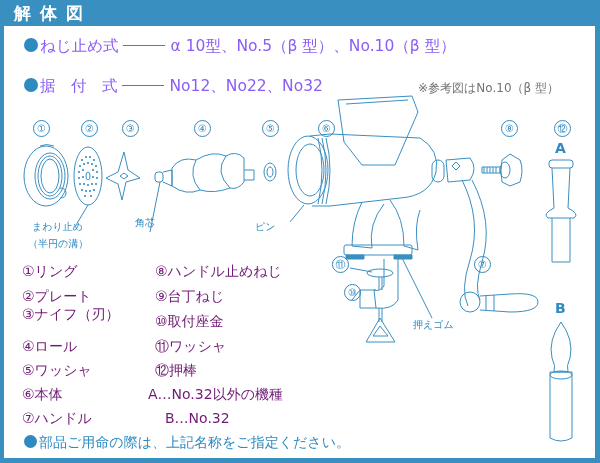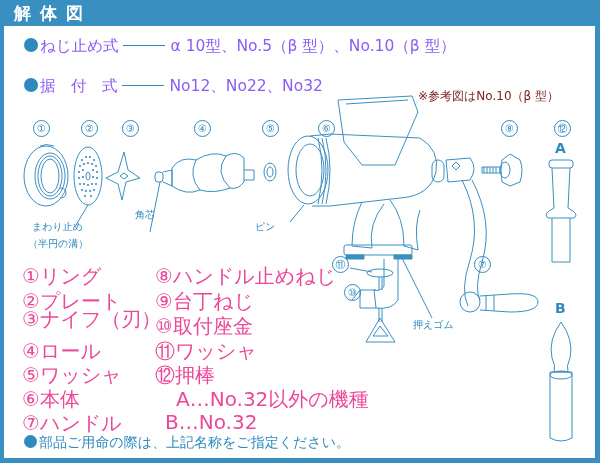--- a/index.html
+++ b/index.html
@@ -23,28 +23,28 @@
     font-size: 17px; font-weight: bold; color: #ffffff;
     letter-spacing: 9px;
   }
   .spec-line {
     position: absolute; left: 24px; font-size: 15.5px; color: #8b5cf6;
     white-space: nowrap;
   }
   .spec-line .bullet { display: inline-block; width: 14px; height: 14px; border-radius: 50%; background: #2f8ac0; vertical-align: -1px; margin-right: 2px; }
   .spec-line .label { display: inline-block; }
   .spec-line .dash { display: inline-block; width: 42px; border-top: 1.5px solid #2f8ac0; vertical-align: 5px; margin: 0 6px 0 4px; }
-  .note { position: absolute; left: 418px; top: 88px; font-size: 12px; color: #7f1d1d; white-space: nowrap; }
+  .note { position: absolute; left: 418px; top: 80px; font-size: 12px; color: #737373; white-space: nowrap; }
   .num {
     position: absolute; width: 15px; height: 15px; border: 1.3px solid #2f8ac0; border-radius: 50%;
     font-size: 10px; line-height: 15px; text-align: center; color: #2f8ac0;
   }
   .lbl { position: absolute; font-size: 10px; color: #2f8ac0; white-space: nowrap; }
   .lbl-bold { position: absolute; font-size: 14px; font-weight: bold; color: #2f8ac0; }
-  .legend-item { position: absolute; font-size: 20px; color: #ec4899; white-space: nowrap; text-align: center; }
+  .legend-item { position: absolute; font-size: 14px; color: #701a75; white-space: nowrap; text-align: center; }
   .footer { position: absolute; left: 24px; top: 434px; font-size: 14px; color: #2f8ac0; white-space: nowrap; }
   .footer .bullet { display: inline-block; width: 13px; height: 13px; border-radius: 50%; background: #2f8ac0; vertical-align: -1px; margin-right: 2px; }
   svg.art { position: absolute; left: 0; top: 0; }
   svg.art * { vector-effect: non-scaling-stroke; }
 </style>
 </head>
 <body>
 
 <div class="frame"></div>
 <div class="title">解体図</div>
@@ -192,35 +192,35 @@
 <div class="num" style="left:501px;top:120px">⑧</div>
 <div class="num" style="left:554px;top:120px">⑫</div>
 <div class="num" style="left:474px;top:256px">⑦</div>
 <div class="num" style="left:332px;top:256px">⑪</div>
 <div class="num" style="left:344px;top:284px">⑩</div>
 <div class="lbl-bold" style="left:555px;top:140px">A</div>
 <div class="lbl-bold" style="left:555px;top:300px">B</div>
 
 <div class="lbl" style="left:32px;top:220px">まわり止め</div>
 <div class="lbl" style="left:28px;top:237px">（半円の溝）</div>
-<div class="lbl" style="left:135px;top:208px">角芯</div>
+<div class="lbl" style="left:135px;top:216px">角芯</div>
 <div class="lbl" style="left:255px;top:220px">ピン</div>
 <div class="lbl" style="left:413px;top:318px">押えゴム</div>
 
 <div class="legend-item" style="left:22px;top:263px"><span>①</span><span>リング</span></div>
 <div class="legend-item" style="left:22px;top:288px"><span>②</span><span>プレート</span></div>
 <div class="legend-item" style="left:22px;top:306px"><span>③</span><span>ナイフ（刃）</span></div>
 <div class="legend-item" style="left:22px;top:338px"><span>④</span><span>ロール</span></div>
 <div class="legend-item" style="left:22px;top:362px"><span>⑤</span><span>ワッシャ</span></div>
 <div class="legend-item" style="left:22px;top:386px"><span>⑥</span><span>本体</span></div>
 <div class="legend-item" style="left:22px;top:410px"><span>⑦</span><span>ハンドル</span></div>
 
 <div class="legend-item" style="left:155px;top:263px"><span>⑧</span><span>ハンドル止めねじ</span></div>
 <div class="legend-item" style="left:155px;top:288px"><span>⑨</span><span>台丁ねじ</span></div>
 <div class="legend-item" style="left:155px;top:313px"><span>⑩</span><span>取付座金</span></div>
 <div class="legend-item" style="left:155px;top:338px"><span>⑪</span><span>ワッシャ</span></div>
 <div class="legend-item" style="left:155px;top:362px"><span>⑫</span><span>押棒</span></div>
-<div class="legend-item" style="left:176px;top:386px"><span>A…No.32以外の機種</span></div>
+<div class="legend-item" style="left:148px;top:386px"><span>A…No.32以外の機種</span></div>
 <div class="legend-item" style="left:165px;top:410px"><span>B…No.32</span></div>
 
 <div class="footer">
   <span class="bullet"></span><span>部品ご用命の際は、上記名称をご指定ください。</span>
 </div>
 
 </body></html>

